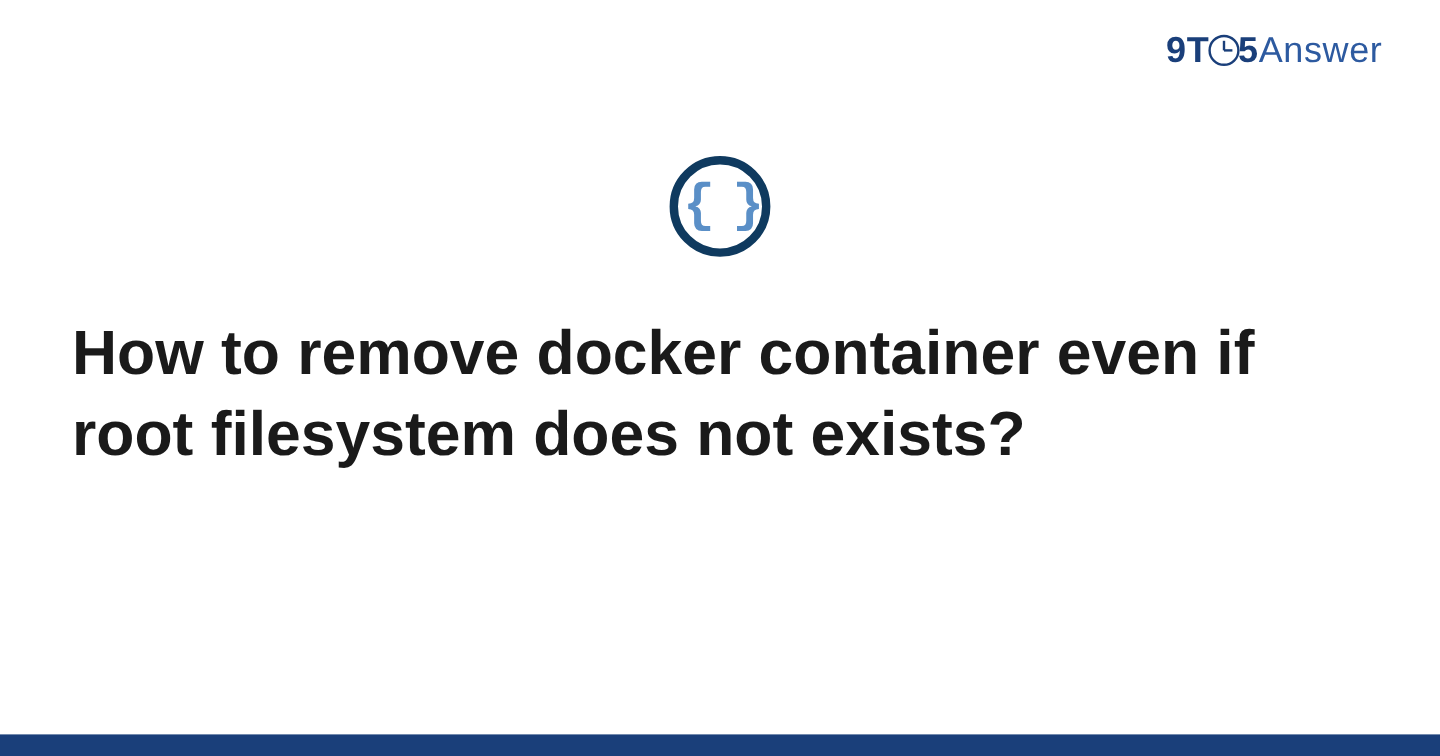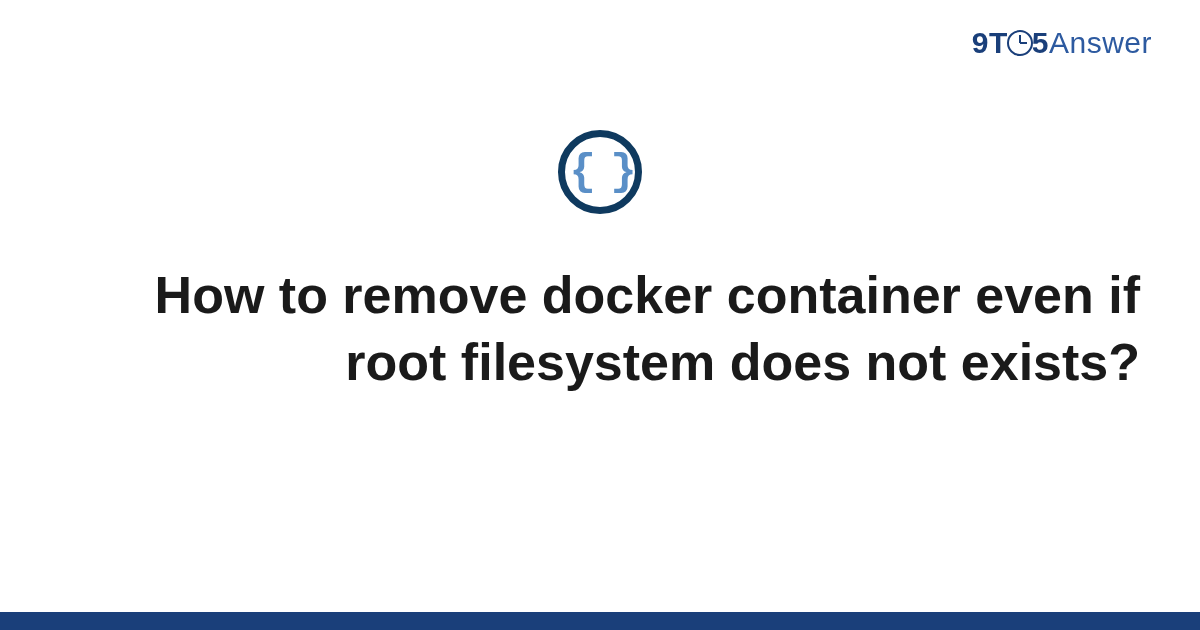--- a/index.html
+++ b/index.html
@@ -86,21 +86,21 @@
       font-family: 'Courier New', monospace;
       letter-spacing: -6px;
       line-height: 1;
     }
     .title {
       position: absolute;
       top: 262px;
       left: 50%;
       transform: translateX(-50%);
       width: 90%;
-      text-align: right;
+      text-align: left;
       font-size: 52px;
       font-weight: bold;
       color: #1a1a1a;
       line-height: 1.28;
     }
     .bottom-bar {
       position: absolute;
       bottom: 0;
       left: 0;
       right: 0;

